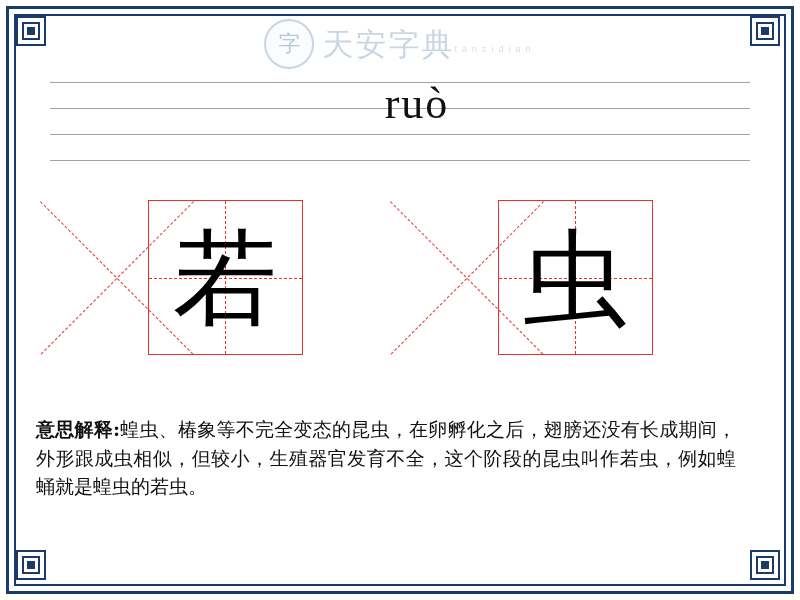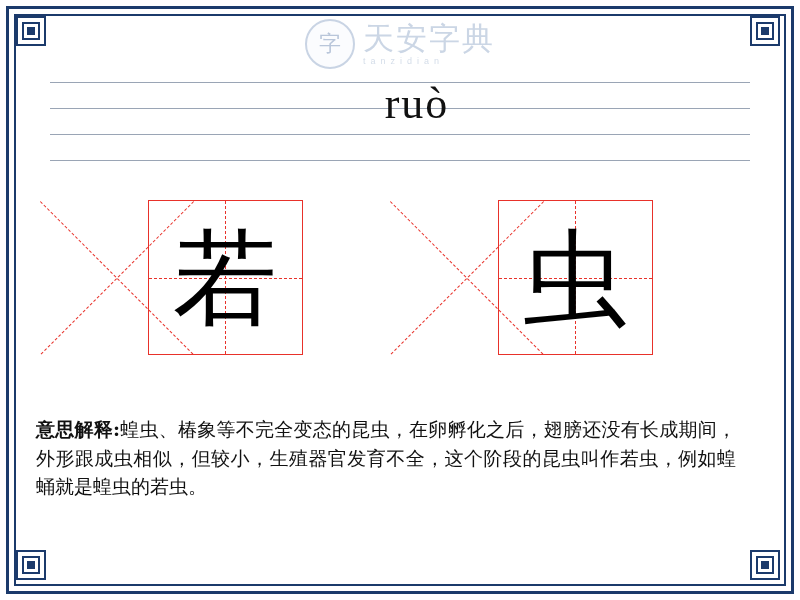--- a/index.html
+++ b/index.html
@@ -82,35 +82,35 @@
     display: flex;
     align-items: center;
     justify-content: center;
     color: #b9c6da;
     font-size: 22px;
     font-family: "Liberation Serif", serif;
     background: #fbfcfe;
   }
   .wm-text {
     display: flex;
-    flex-direction: column;
+    flex-direction: row;
     align-items: flex-start;
     line-height: 1;
   }
   .wm-title {
     font-size: 31px;
     color: #cbd6e5;
     letter-spacing: 2px;
     font-family: "Liberation Sans", sans-serif;
   }
   .wm-sub {
     font-size: 9px;
     color: #d4dde9;
     letter-spacing: 5px;
-    margin-top: 3px;
+    margin-top: 16px;
     font-family: "Liberation Sans", sans-serif;
   }
 
   
   .staff {
     position: absolute;
     left: 50px;
     top: 82px;
     width: 700px;
     height: 80px;

